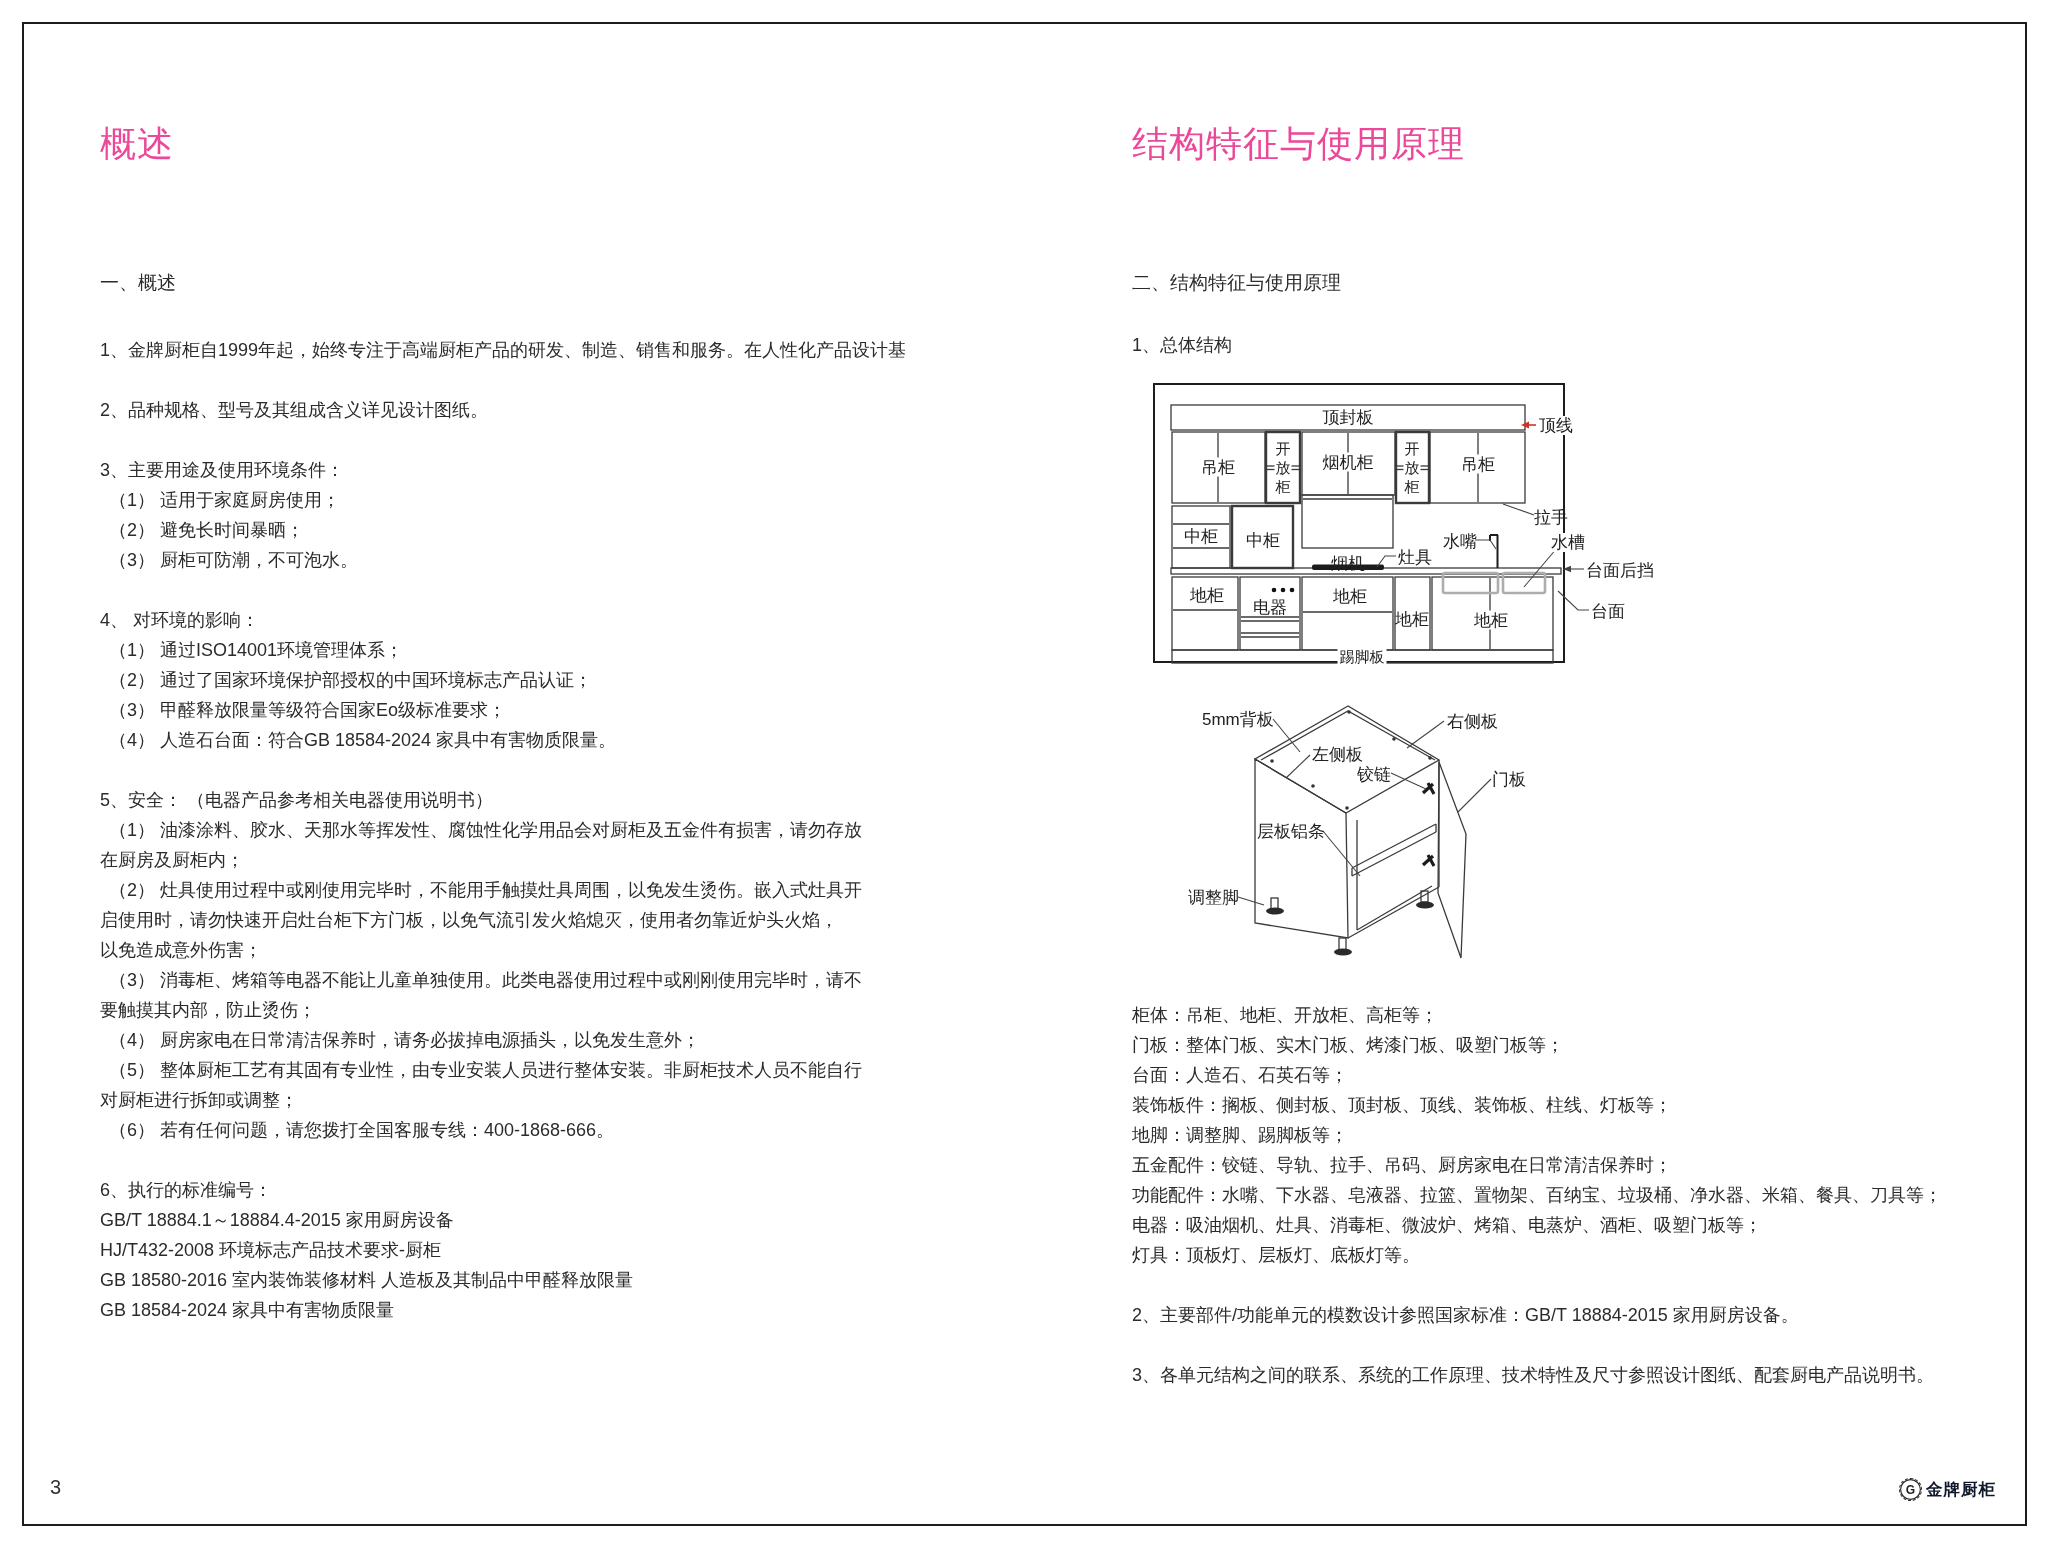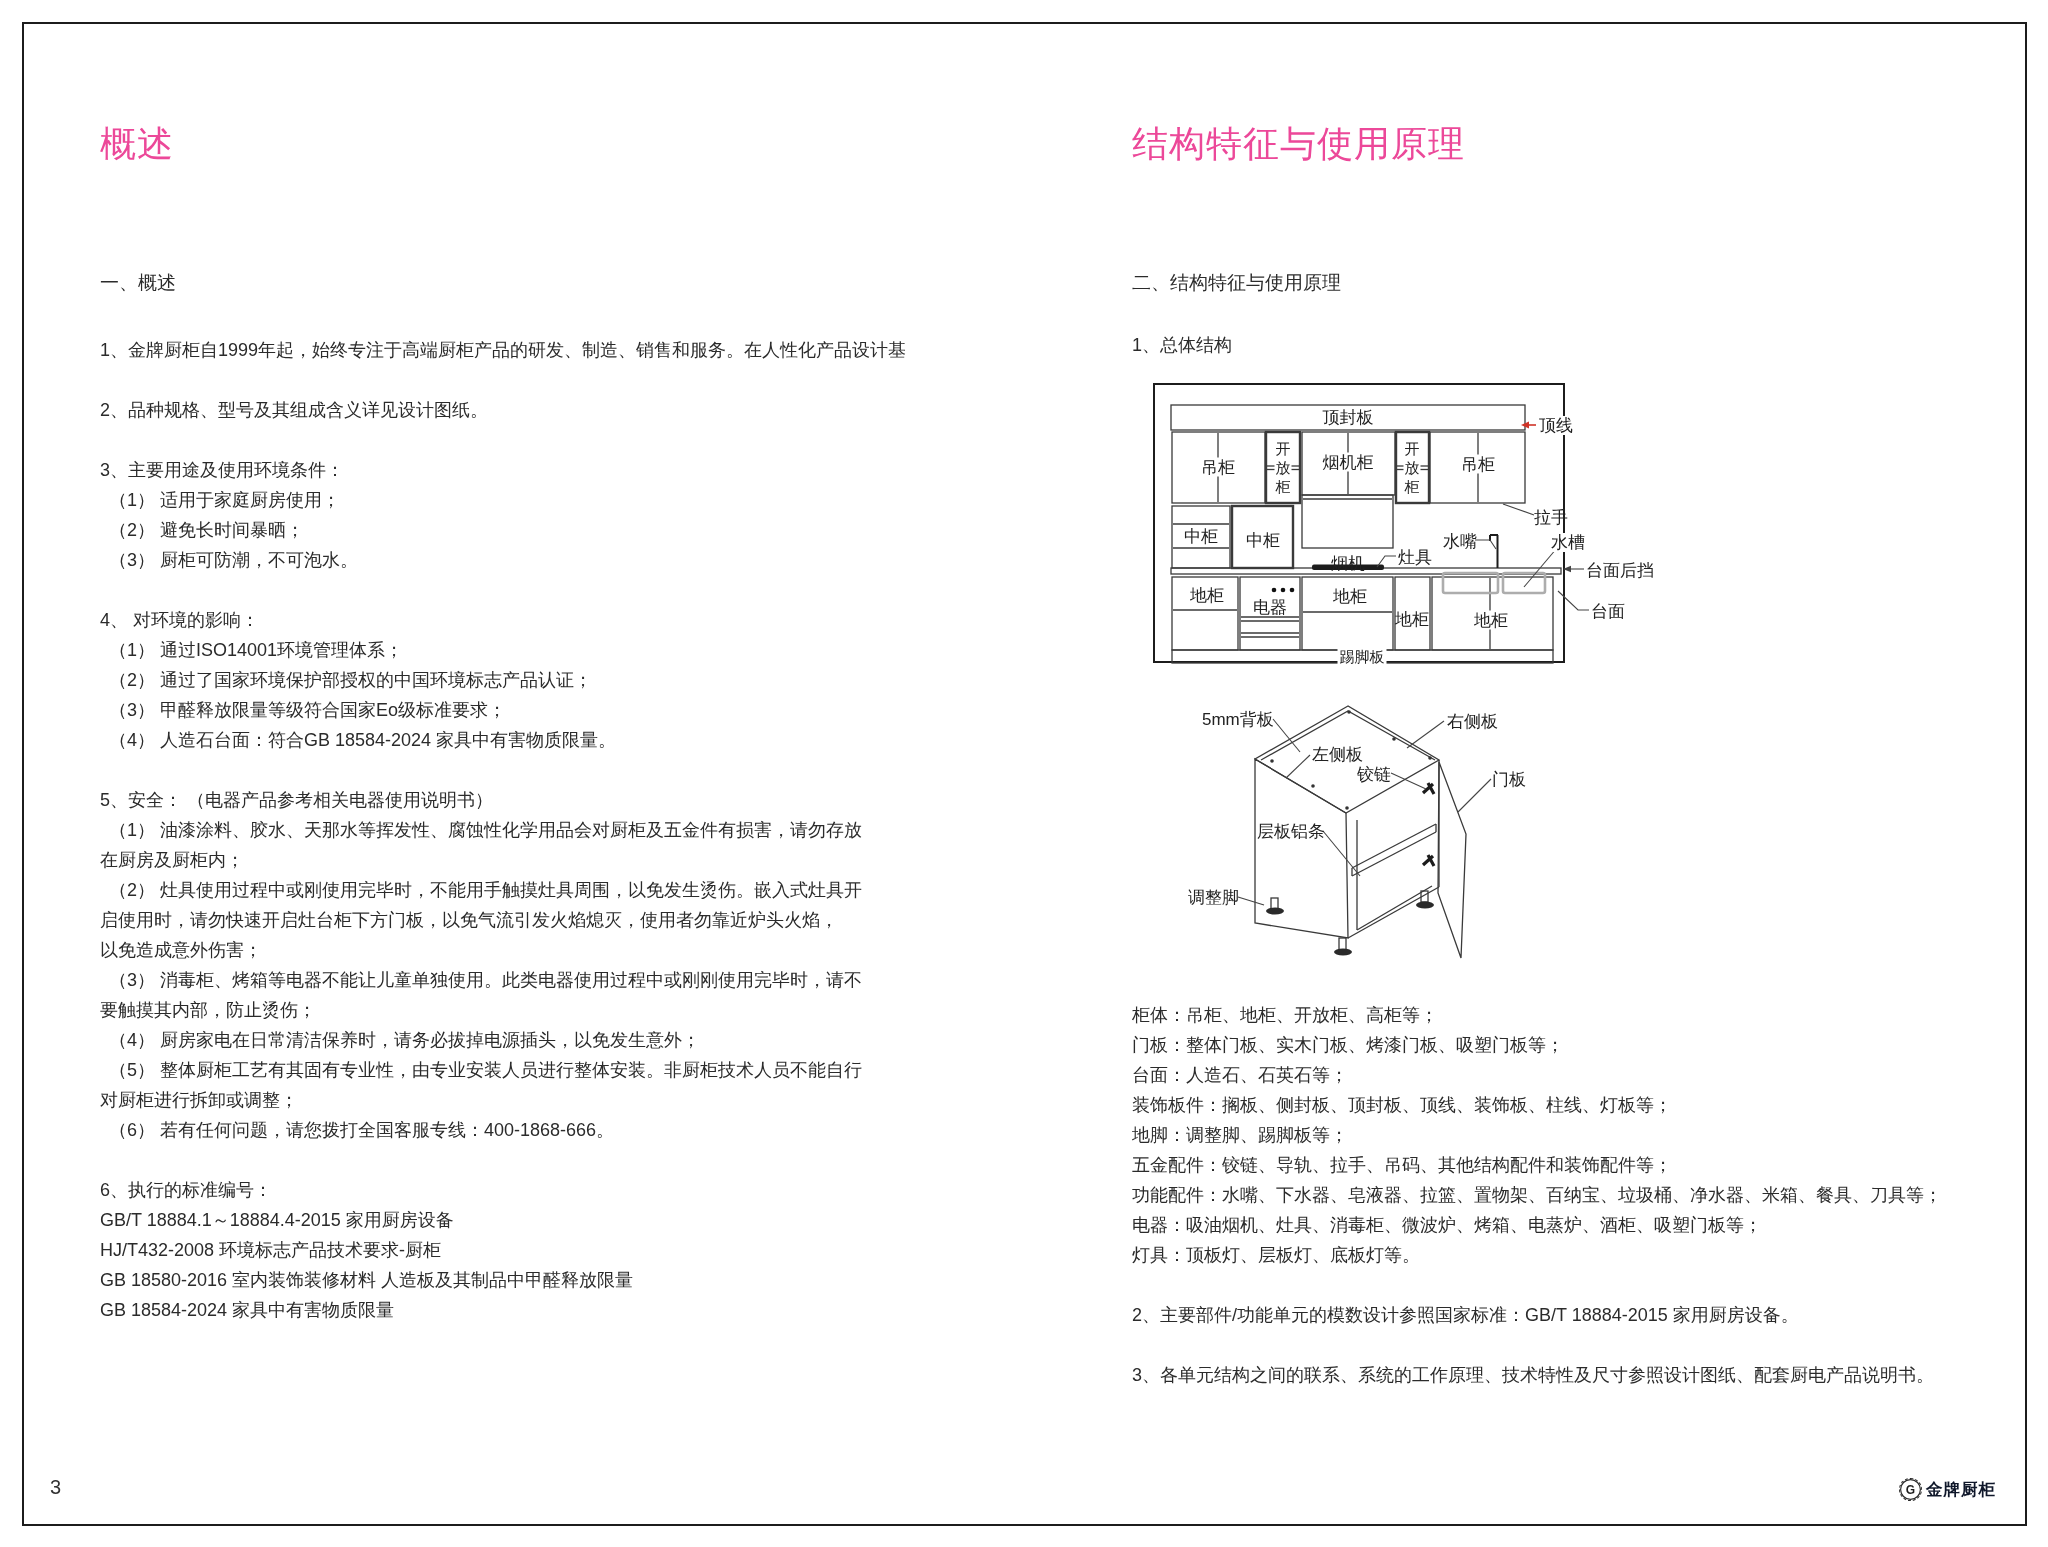--- a/index.html
+++ b/index.html
@@ -227,21 +227,21 @@
     <div class="dlabel" style="left:77px;top:127px;">层板铝条</div>
     <div class="dlabel" style="left:8px;top:193px;">调整脚</div>
   </div>
 
   <div class="body-col" style="left:1132px;top:1000px;">
     <div class="ln">柜体：吊柜、地柜、开放柜、高柜等；</div>
     <div class="ln">门板：整体门板、实木门板、烤漆门板、吸塑门板等；</div>
     <div class="ln">台面：人造石、石英石等；</div>
     <div class="ln">装饰板件：搁板、侧封板、顶封板、顶线、装饰板、柱线、灯板等；</div>
     <div class="ln">地脚：调整脚、踢脚板等；</div>
-    <div class="ln">五金配件：铰链、导轨、拉手、吊码、其他结构配件和装饰配件等；</div>
+    <div class="ln">五金配件：铰链、导轨、拉手、吊码、厨房家电在日常清洁保养时；</div>
     <div class="ln">功能配件：水嘴、下水器、皂液器、拉篮、置物架、百纳宝、垃圾桶、净水器、米箱、餐具、刀具等；</div>
     <div class="ln">电器：吸油烟机、灶具、消毒柜、微波炉、烤箱、电蒸炉、酒柜、吸塑门板等；</div>
     <div class="ln">灯具：顶板灯、层板灯、底板灯等。</div>
     <div class="sp"></div>
     <div class="ln">2、主要部件/功能单元的模数设计参照国家标准：GB/T 18884-2015 家用厨房设备。</div>
     <div class="sp"></div>
     <div class="ln">3、各单元结构之间的联系、系统的工作原理、技术特性及尺寸参照设计图纸、配套厨电产品说明书。</div>
   </div>
 
   <div id="page-number">3</div>

